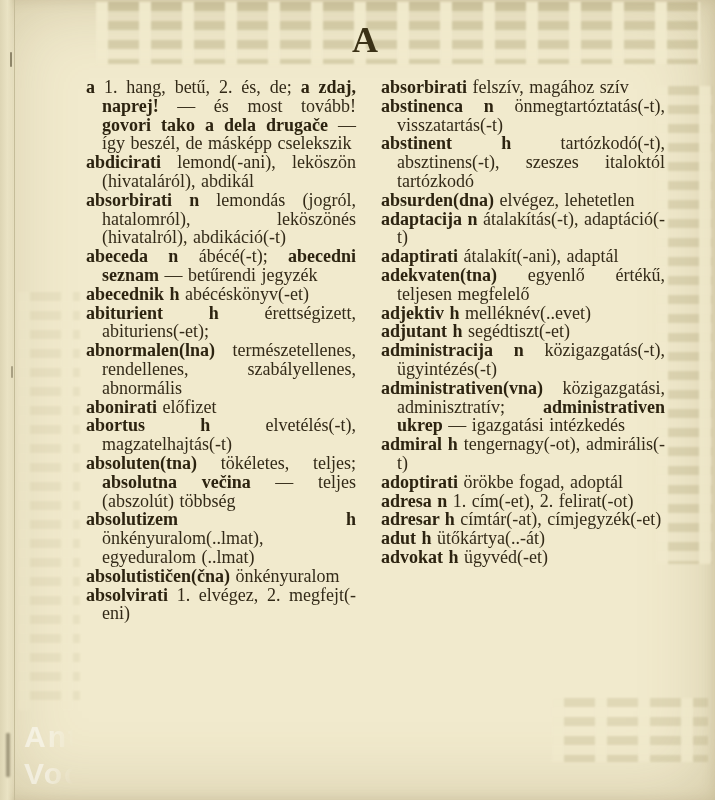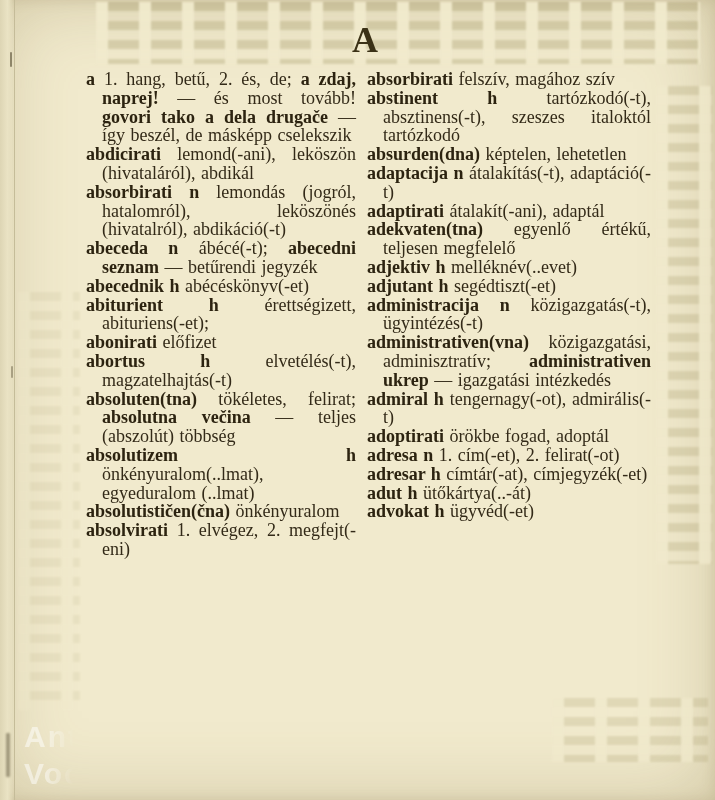--- a/index.html
+++ b/index.html
@@ -39,22 +39,22 @@
   .bleed-left-mid     { left:18px;  top:292px; width:62px;  height:418px; opacity:.35; }
 
   .section-letter {
     position:absolute; top:22px; left:0; right:0;
     text-align:center; text-indent:16px;
     font-size:36px; font-weight:bold; color:#3b3116;
     letter-spacing:1px; line-height:36px;
   }
 
   .columns {
-    position:absolute; top:70px; left:86px;
-    display:flex; gap:11px;
+    position:absolute; top:78px; left:86px;
+    display:flex; gap:25px;
   }
   .col       { width:270px; }
   .col-right { width:284px; }
 
   .entry {
     margin:0; padding-left:16px; text-indent:-16px;
     text-align:justify;
     font-size:18px; line-height:18.8px;
     color:#332a18; word-spacing:1px;
   }
@@ -90,31 +90,33 @@
   <div class="section-letter">A</div>
 
   <div class="columns">
     <div class="col col-left">
         <p class="entry"><span class="hw">a</span><span class="tx"> 1. hang, betű, 2. és, de; </span><span class="hw">a zdaj, naprej!</span><span class="tx"> — és most tovább! </span><span class="hw">govori tako a dela drugače</span><span class="tx"> — így beszél, de másképp cselekszik</span></p>
         <p class="entry"><span class="hw">abdicirati</span><span class="tx"> lemond(-ani), leköszön (hivataláról), abdikál</span></p>
         <p class="entry"><span class="hw">absorbirati</span><span class="hw"> n</span><span class="tx"> lemondás (jogról, hatalomról), leköszönés (hivatalról), abdikáció(-t)</span></p>
         <p class="entry"><span class="hw">abeceda</span><span class="hw"> n</span><span class="tx"> ábécé(-t); </span><span class="hw">abecedni seznam</span><span class="tx"> — betűrendi jegyzék</span></p>
         <p class="entry"><span class="hw">abecednik</span><span class="hw"> h</span><span class="tx"> abécéskönyv(-et)</span></p>
         <p class="entry"><span class="hw">abiturient</span><span class="hw"> h</span><span class="tx"> érettségizett, abituriens(-et);</span></p>
+        <p class="entry"><span class="hw">abnormalen(lna)</span><span class="tx"> természetellenes, rendellenes, szabályellenes, abnormális</span></p>
         <p class="entry"><span class="hw">abonirati</span><span class="tx"> előfizet</span></p>
         <p class="entry"><span class="hw">abortus</span><span class="hw"> h</span><span class="tx"> elvetélés(-t), magzatelhajtás(-t)</span></p>
-        <p class="entry"><span class="hw">absoluten(tna)</span><span class="tx"> tökéletes, felirat; </span><span class="hw">absolutna večina</span><span class="tx"> — teljes (abszolút) többség</span></p>
+        <p class="entry"><span class="hw">absoluten(tna)</span><span class="tx"> tökéletes, teljes; </span><span class="hw">absolutna večina</span><span class="tx"> — teljes (abszolút) többség</span></p>
         <p class="entry"><span class="hw">absolutizem</span><span class="hw"> h</span><span class="tx"> önkényuralom(..lmat), egyeduralom (..lmat)</span></p>
         <p class="entry"><span class="hw">absolutističen(čna)</span><span class="tx"> önkényuralom</span></p>
         <p class="entry"><span class="hw">absolvirati</span><span class="tx"> 1. elvégez, 2. megfejt(-eni)</span></p>
       </div>
     <div class="col col-right">
         <p class="entry"><span class="hw">absorbirati</span><span class="tx"> felszív, magához szív</span></p>
+        <p class="entry"><span class="hw">abstinenca</span><span class="hw"> n</span><span class="tx"> önmegtartóztatás(-t), visszatartás(-t)</span></p>
         <p class="entry"><span class="hw">abstinent</span><span class="hw"> h</span><span class="tx"> tartózkodó(-t), absztinens(-t), szeszes italoktól tartózkodó</span></p>
-        <p class="entry"><span class="hw">absurden(dna)</span><span class="tx"> képtelen, lehetetlen</span></p>
+        <p class="entry"><span class="hw">absurden(dna)</span><span class="tx"> elvégez, lehetetlen</span></p>
         <p class="entry"><span class="hw">adaptacija</span><span class="hw"> n</span><span class="tx"> átalakítás(-t), adaptáció(-t)</span></p>
         <p class="entry"><span class="hw">adaptirati</span><span class="tx"> átalakít(-ani), adaptál</span></p>
         <p class="entry"><span class="hw">adekvaten(tna)</span><span class="tx"> egyenlő értékű, teljesen megfelelő</span></p>
         <p class="entry"><span class="hw">adjektiv</span><span class="hw"> h</span><span class="tx"> melléknév(..evet)</span></p>
         <p class="entry"><span class="hw">adjutant</span><span class="hw"> h</span><span class="tx"> segédtiszt(-et)</span></p>
         <p class="entry"><span class="hw">administracija</span><span class="hw"> n</span><span class="tx"> közigazgatás(-t), ügyintézés(-t)</span></p>
         <p class="entry"><span class="hw">administrativen(vna)</span><span class="tx"> közigazgatási, adminisztratív; </span><span class="hw">administrativen ukrep</span><span class="tx"> — igazgatási intézkedés</span></p>
         <p class="entry"><span class="hw">admiral</span><span class="hw"> h</span><span class="tx"> tengernagy(-ot), admirális(-t)</span></p>
         <p class="entry"><span class="hw">adoptirati</span><span class="tx"> örökbe fogad, adoptál</span></p>
         <p class="entry"><span class="hw">adresa</span><span class="hw"> n</span><span class="tx"> 1. cím(-et), 2. felirat(-ot)</span></p>

